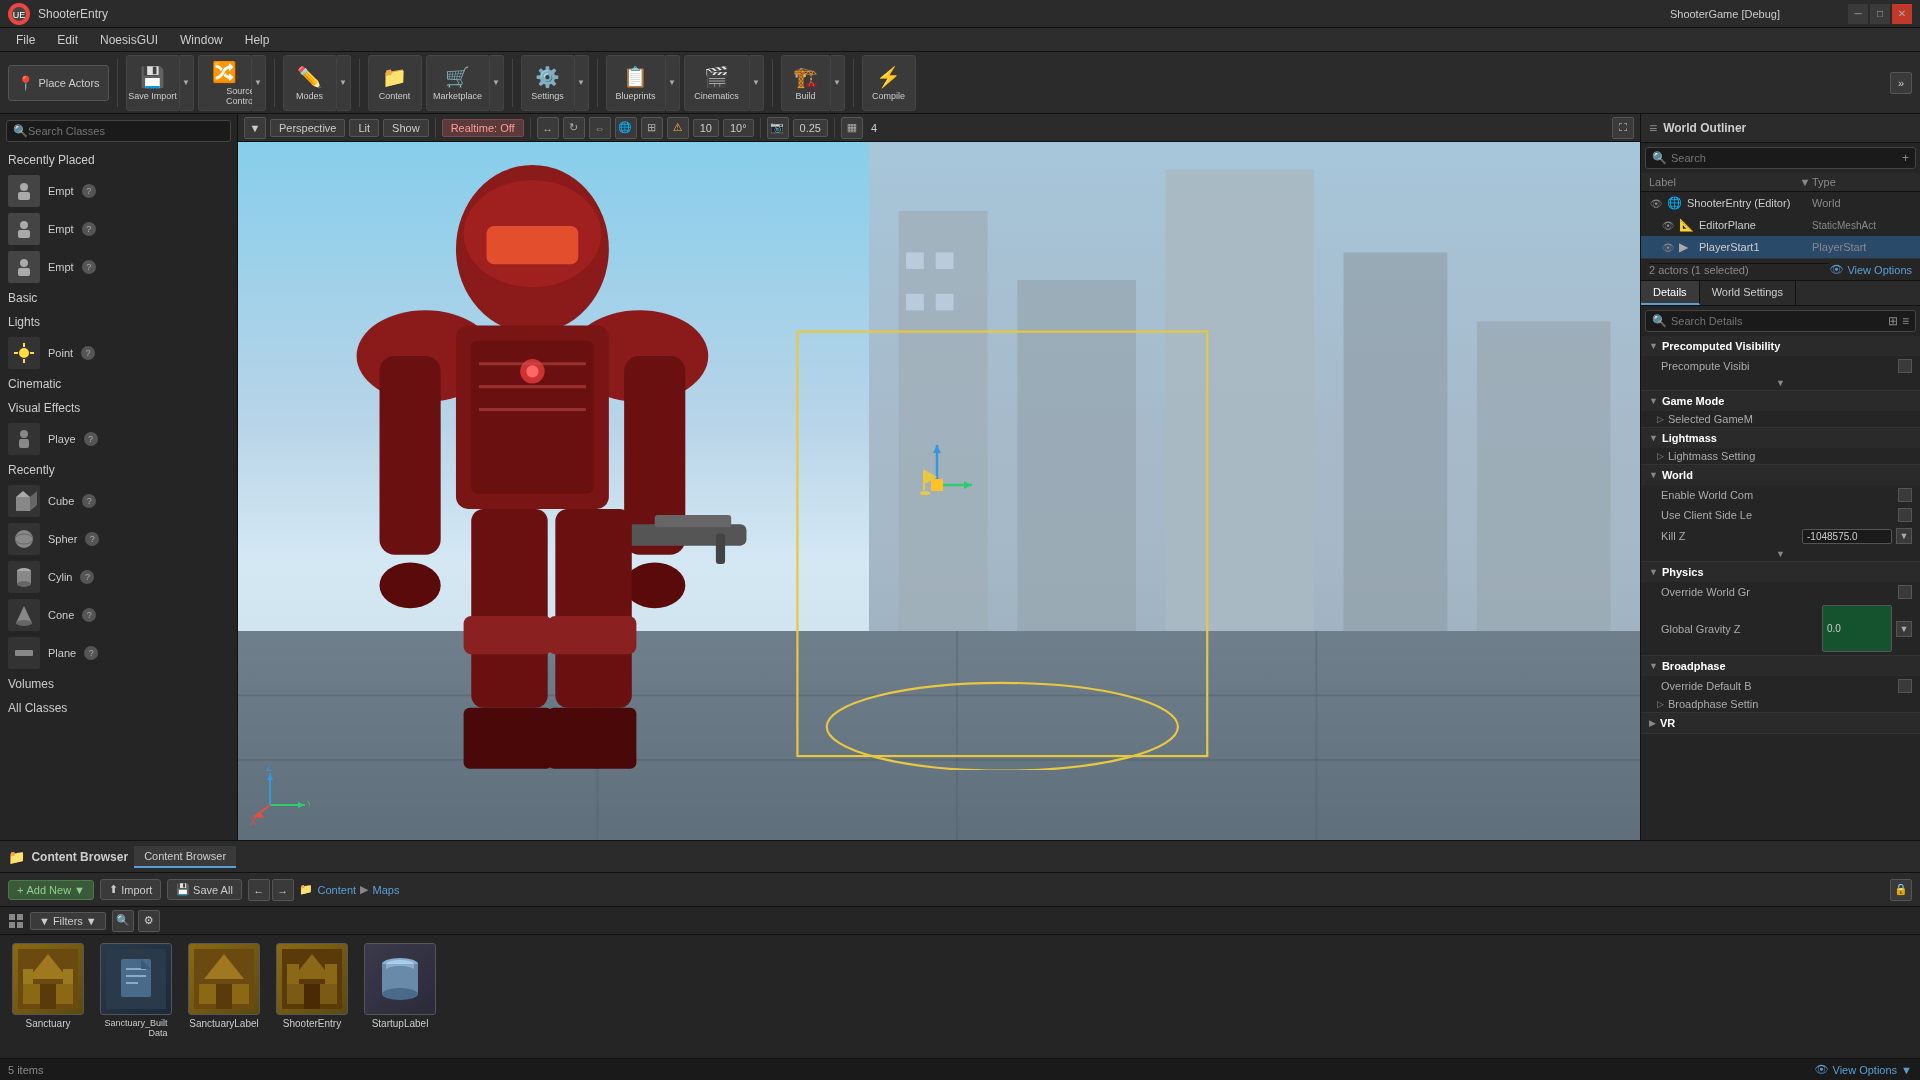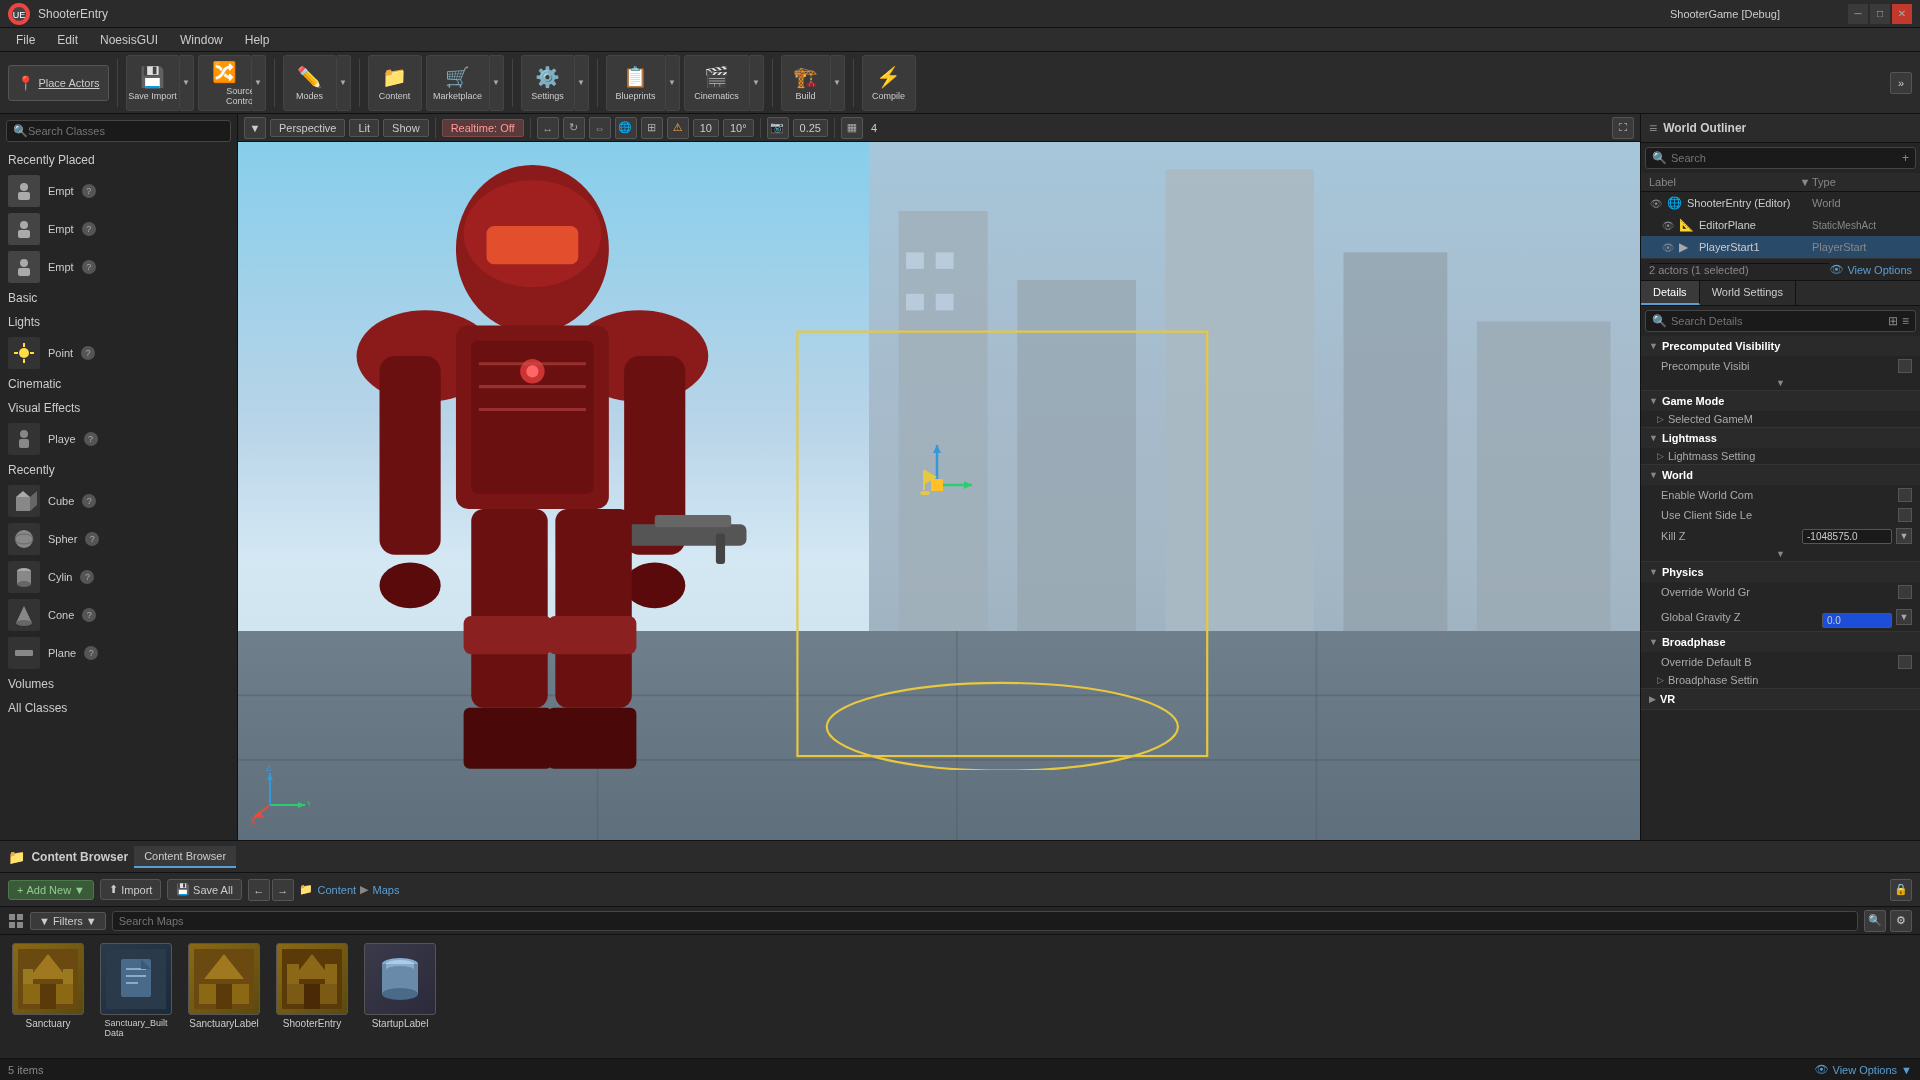--- a/index.html
+++ b/index.html
@@ -187,21 +187,21 @@
   <div class="menu-item">Edit</div>
   <div class="menu-item">NoesisGUI</div>
   <div class="menu-item">Window</div>
   <div class="menu-item">Help</div>
 </div>
 
 <div id="toolbar">
 
   <div style="display:flex;align-items:center;gap:4px;padding:4px 8px;background:#3a3a3a;border:1px solid #555;border-radius:3px;cursor:pointer;height:36px;">
     <span style="font-size:14px;">📍</span>
-    <span style="font-size:11px;color:#ccc;text-decoration:underline;">Place Actors</span>
+    <span style="font-size:11px;color:#ccc;">Place Actors</span>
   </div>
 
   <div class="toolbar-separator"></div>
 
   <div style="display:flex;flex-direction:column;align-items:center;">
     <div style="display:flex;">
       <div class="toolbar-btn" style="width:54px;">
         <span class="tb-icon">💾</span>
         <span style="font-size:9px;text-align:center;">Save Import</span>
       </div>
@@ -705,21 +705,21 @@
         </div>
         <div class="details-row">
           <span class="prop-name">Override World Gr</span>
           <div class="prop-value">
             <div class="prop-checkbox"></div>
           </div>
         </div>
         <div class="details-row">
           <span class="prop-name">Global Gravity Z</span>
           <div class="prop-value">
-            <div class="prop-input" style="display:flex;align-items:center;padding:1px 4px;background:#1d4ed8;border:1px solid #555;border-radius:2px;color:#ccc;font-size:10px;width:70px;margin-top:8px;">0.0</div>
+            <div class="prop-input" style="display:flex;align-items:center;padding:17px 4px;background:#14532d;border:1px solid #555;border-radius:2px;color:#ccc;font-size:10px;width:70px;">0.0</div>
             <div class="prop-btn">▼</div>
           </div>
         </div>
       </div>
 
       <div class="details-section">
         <div class="details-section-header">
           <span class="sec-arrow">▼</span>
           <span class="sec-title">Broadphase</span>
         </div>
@@ -790,23 +790,20 @@
           <rect x="9" y="1" width="6" height="6" fill="#888"></rect>
           <rect x="1" y="9" width="6" height="6" fill="#888"></rect>
           <rect x="9" y="9" width="6" height="6" fill="#888"></rect>
         </svg>
     </div>
     <div class="filter-btn">
       <span>▼</span>
       <span>Filters</span>
       <span>▼</span>
     </div>
-    <div class="search-maps">
-      <input type="text" placeholder="Search Maps" style="">
-    </div>
     <div style="display:flex;align-items:center;gap:4px;">
       <div style="width:22px;height:22px;background:#3a3a3a;border:1px solid #555;border-radius:2px;display:flex;align-items:center;justify-content:center;font-size:11px;color:#ccc;cursor:pointer;">🔍</div>
       <div style="width:22px;height:22px;background:#3a3a3a;border:1px solid #555;border-radius:2px;display:flex;align-items:center;justify-content:center;font-size:11px;color:#ccc;cursor:pointer;">⚙</div>
     </div>
   </div>
 
   <div id="content-browser-content">
     <div id="content-items">
 
       <div class="content-item">
@@ -829,21 +826,21 @@
           <svg width="60" height="60" viewBox="0 0 60 60">
             <rect x="0" y="0" width="60" height="60" fill="#2a3a4a"></rect>
 
             <rect x="15" y="10" width="30" height="38" rx="2" fill="#4a6a8a"></rect>
             <line x1="20" y1="20" x2="40" y2="20" stroke="#8aaccc" stroke-width="2"></line>
             <line x1="20" y1="27" x2="40" y2="27" stroke="#8aaccc" stroke-width="2"></line>
             <line x1="20" y1="34" x2="32" y2="34" stroke="#8aaccc" stroke-width="2"></line>
             <polygon points="35,10 45,20 35,20" fill="#3a5a7a"></polygon>
           </svg>
         </div>
-        <span class="content-item-label" style="font-size:9px;text-align:left;">Sanctuary_Built<br>Data</span>
+        <span class="content-item-label" style="font-size:9px;text-align:right;">Sanctuary_Built<br>Data</span>
       </div>
 
       <div class="content-item">
         <div class="content-thumb map-thumb">
           <svg width="60" height="60" viewBox="0 0 60 60">
             <rect x="0" y="0" width="60" height="60" fill="#6a4a10"></rect>
             <rect x="5" y="35" width="50" height="20" fill="#8B6914"></rect>
             <polygon points="30,5 10,30 50,30" fill="#a07820"></polygon>
             <rect x="22" y="35" width="16" height="25" fill="#5a3a08"></rect>
           </svg>

